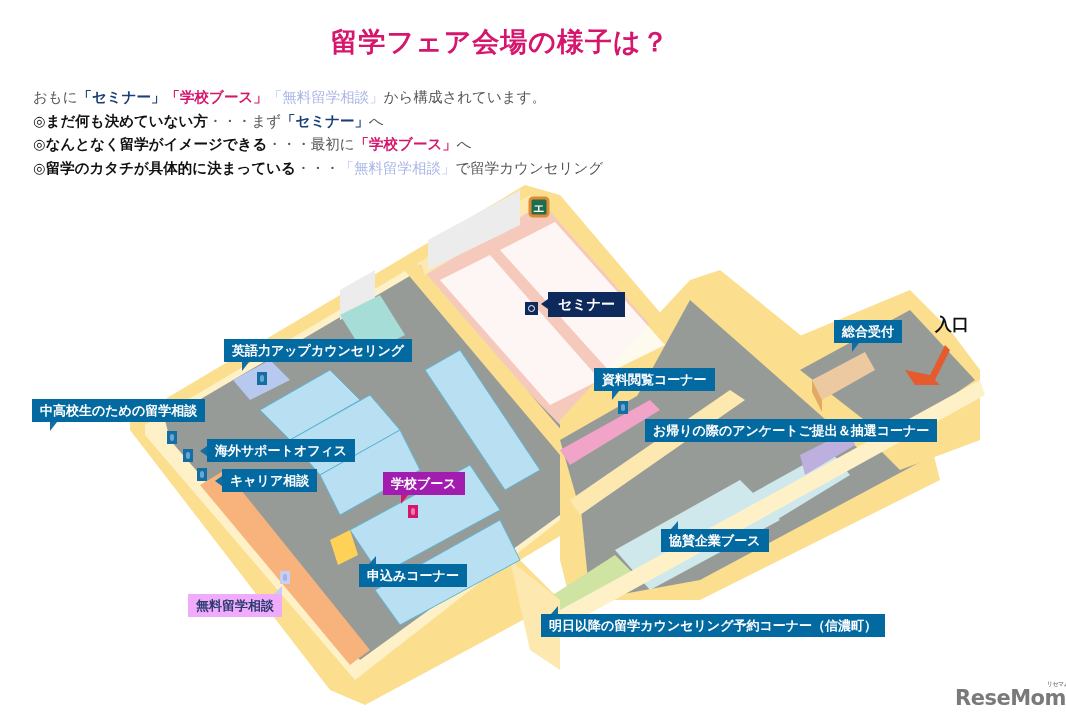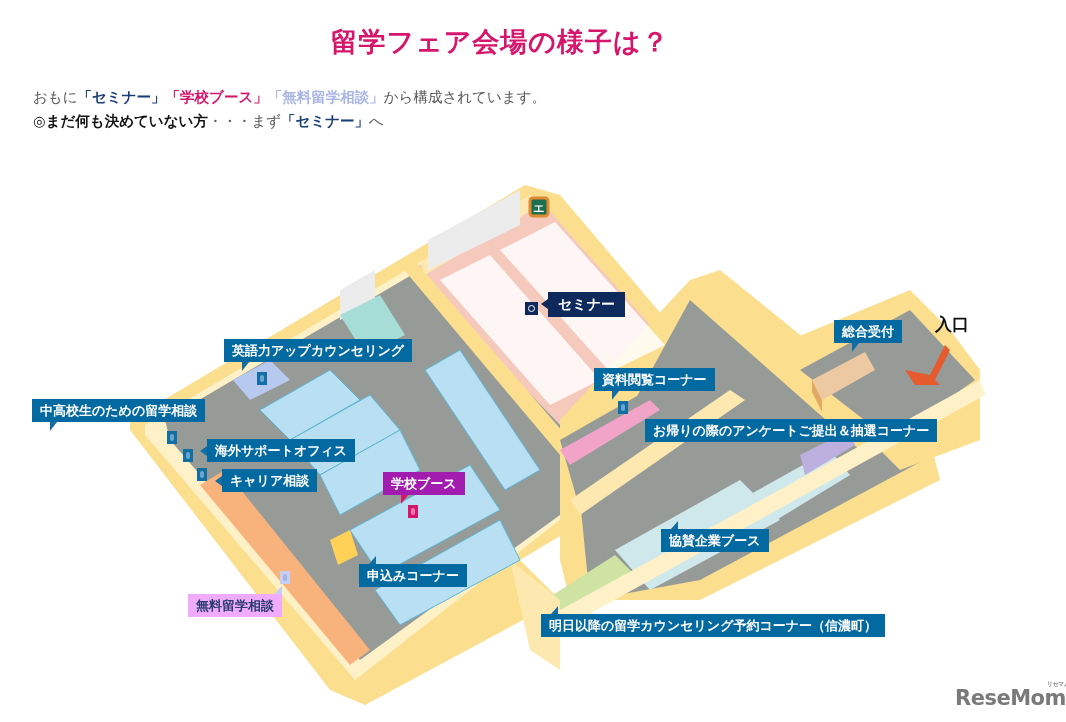--- a/index.html
+++ b/index.html
@@ -5,21 +5,21 @@
   html, body { margin:0; padding:0; background:#ffffff; }
   body { width:1066px; height:722px; position:relative; overflow:hidden;
          font-family:"DejaVu Sans","Liberation Sans",sans-serif; }
   .title { position:absolute; left:0; top:24px; width:1000px; text-align:center;
            font-size:27px; font-weight:bold; color:#d5166c; letter-spacing:1px; }
   .intro { position:absolute; left:33px; top:86px; font-size:14.5px; line-height:23.5px; color:#555; }
   .intro .line { white-space:nowrap; }
   .b { font-weight:bold; color:#111; }
   .q-sem { color:#1a3f78; font-weight:bold; }
   .q-sch { color:#d5166c; font-weight:bold; }
-  .q-free { color:#a9b6e6; font-weight:bold;margin-top:12px; }
+  .q-free { color:#a9b6e6; font-weight:normal;margin-top:12px; }
   .plain { color:#555; }
   .map { position:absolute; left:0; top:0; width:1066px; height:722px; }
   .lbl { position:absolute; background:#0369a1; color:#fff; font-weight:bold;
          font-size:13px; padding:3px 8px; white-space:nowrap; line-height:17px; }
   .lbl.navy { background:#0e2a5c; font-size:14px; padding:4px 10px; }
   .lbl.pink { background:#a21caf; }
   .lbl.lav { background:#f0abfc; color:#2b3d6f; }
   .lbl::after { content:""; position:absolute; border:5px solid transparent; }
   .lbl.tail-bl::after { left:18px; bottom:-9px; border-top-color:inherit; border-left-color:#136fa3; border-top:0; border-right:0; border-bottom:9px solid transparent; border-left:7px solid #136fa3; }
   .lbl.pink.tail-bl::after { border-left-color:#d5166c; }
@@ -44,20 +44,26 @@
 <body>
 
 <div class="title">留学フェア会場の様子は？</div>
 
 <div class="intro">
   <div class="line">
     <span class="plain">おもに</span><span class="q-sem">「セミナー」</span><span class="q-sch">「学校ブース」</span><span class="q-free">「無料留学相談」</span><span class="plain">から構成されています。</span>
   </div>
   <div class="line">
     <span class="b">◎</span><span class="b">まだ何も決めていない方</span><span class="plain">・・・</span><span class="plain">まず</span><span class="q-sem">「セミナー」</span><span class="plain">へ</span>
+  </div>
+  <div class="line">
+    <span class="b">◎</span><span class="b">なんとなく留学がイメージできる</span><span class="plain">・・・</span><span class="plain">最初に</span><span class="q-sch">「学校ブース」</span><span class="plain">へ</span>
+  </div>
+  <div class="line">
+    <span class="b">◎</span><span class="b">留学のカタチが具体的に決まっている</span><span class="plain">・・・</span><span class="q-free">「無料留学相談」</span><span class="plain">で留学カウンセリング</span>
   </div>
 </div>
 
 <svg class="map" viewBox="0 0 1066 722" xmlns="http://www.w3.org/2000/svg">
 
   <polygon points="130,420 525,185 560,195 760,430 570,530 520,560 560,600 365,705 330,690 130,430" fill="#fbdf8e"></polygon>
   <polygon points="145,425 525,200 745,430 560,520 355,680 145,435" fill="#fef1c8"></polygon>
 
   <polygon points="165,420 420,270 700,440 560,515 360,660 170,440" fill="#979b98"></polygon>
 

